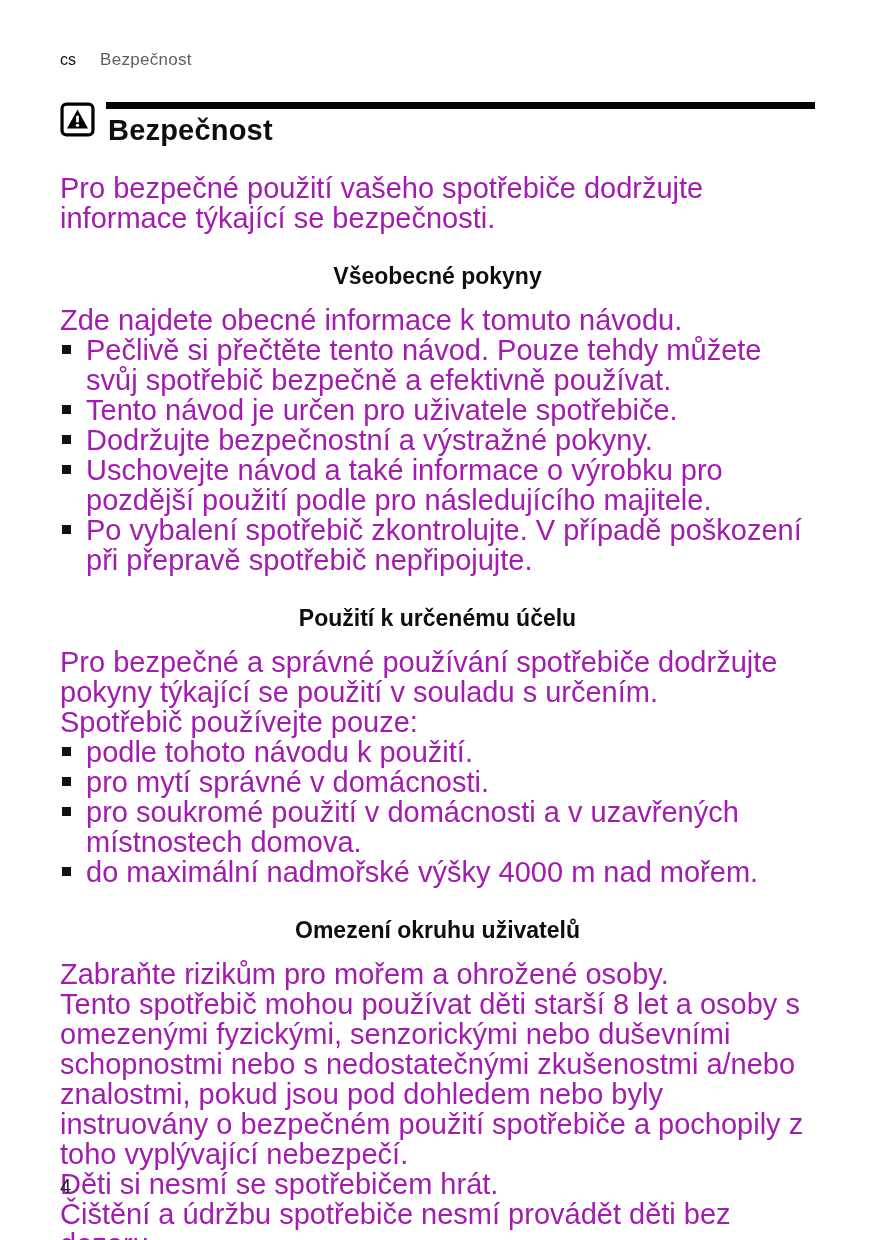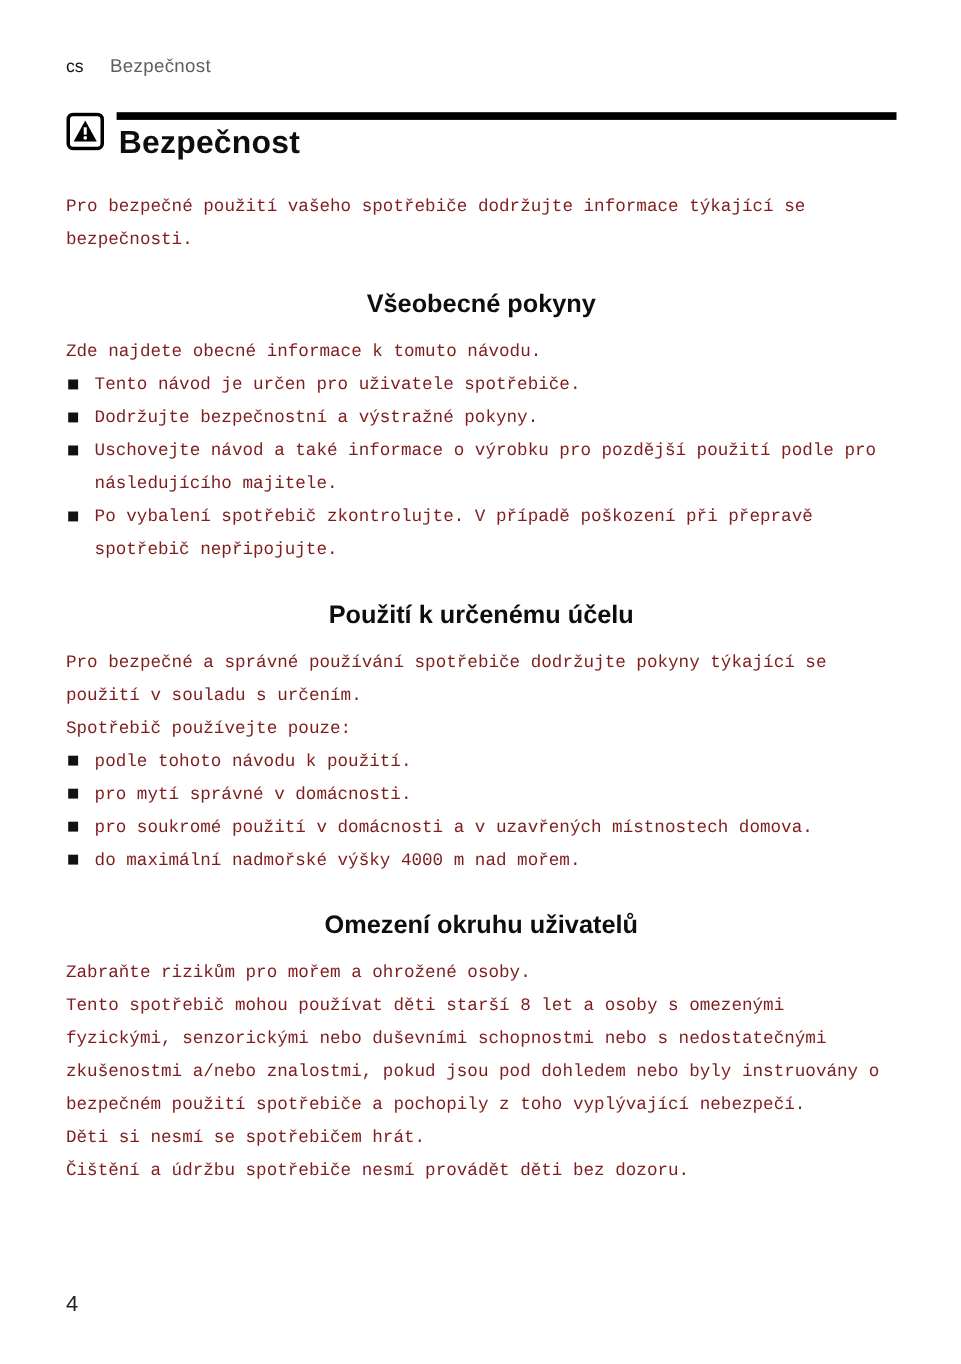--- a/index.html
+++ b/index.html
@@ -25,21 +25,21 @@
   .running-header .chapter { font-size: 17px; color: #5e5e5e; letter-spacing: .3px; }
 
   
   .title-block { display: flex; align-items: flex-start; margin-bottom: 26px; }
   .warn-icon { width: 35px; height: 35px; margin-right: 11px; flex: 0 0 auto; }
   .warn-icon svg { display: block; width: 100%; height: 100%; }
   .title-rule-wrap { flex: 1; border-top: 7px solid #000; padding-top: 5px; padding-left: 2px; }
   h1.chapter-title { font-size: 29px; font-weight: bold; color: #0e0e0e; letter-spacing: .2px; }
 
   
-  p, .btxt, li { font-size: 16px; line-height: 30px; color: #7f1d1d; font-family: Liberation Mono, monospace; }
+  p, .btxt, li { font-size: 29px; line-height: 30px; color: #a21caf; }
   .intro { margin-bottom: 30px; }
 
   section { margin-bottom: 30px; }
   section.last { margin-bottom: 0; }
   h2.section-heading { font-size: 23px; font-weight: bold; color: #0e0e0e; margin-bottom: 15px; text-align: center; }
 
   ul.bullet-list { list-style: none; }
   li.bullet-item { position: relative; padding-left: 26px; }
   li.bullet-item::before {
     content: "";
@@ -82,20 +82,21 @@
       <h1 class="chapter-title">Bezpečnost</h1>
     </div>
   </div>
 
   <p class="intro">Pro bezpečné použití vašeho spotřebiče dodržujte informace týkající se bezpečnosti.</p>
 
   <section>
     <h2 class="section-heading">Všeobecné pokyny</h2>
     <p>Zde najdete obecné informace k tomuto návodu.</p>
     <ul class="bullet-list">
+      <li class="bullet-item"><span class="btxt">Pečlivě si přečtěte tento návod. Pouze tehdy můžete svůj spotřebič bezpečně a efektivně používat.</span></li>
       <li class="bullet-item"><span class="btxt">Tento návod je určen pro uživatele spotřebiče.</span></li>
       <li class="bullet-item"><span class="btxt">Dodržujte bezpečnostní a výstražné pokyny.</span></li>
       <li class="bullet-item"><span class="btxt">Uschovejte návod a také informace o výrobku pro pozdější použití podle pro následujícího majitele.</span></li>
       <li class="bullet-item"><span class="btxt">Po vybalení spotřebič zkontrolujte. V případě poškození při přepravě spotřebič nepřipojujte.</span></li>
     </ul>
   </section>
 
   <section>
     <h2 class="section-heading">Použití k určenému účelu</h2>
     <p>Pro bezpečné a správné používání spotřebiče dodržujte pokyny týkající se použití v souladu s určením.</p>

